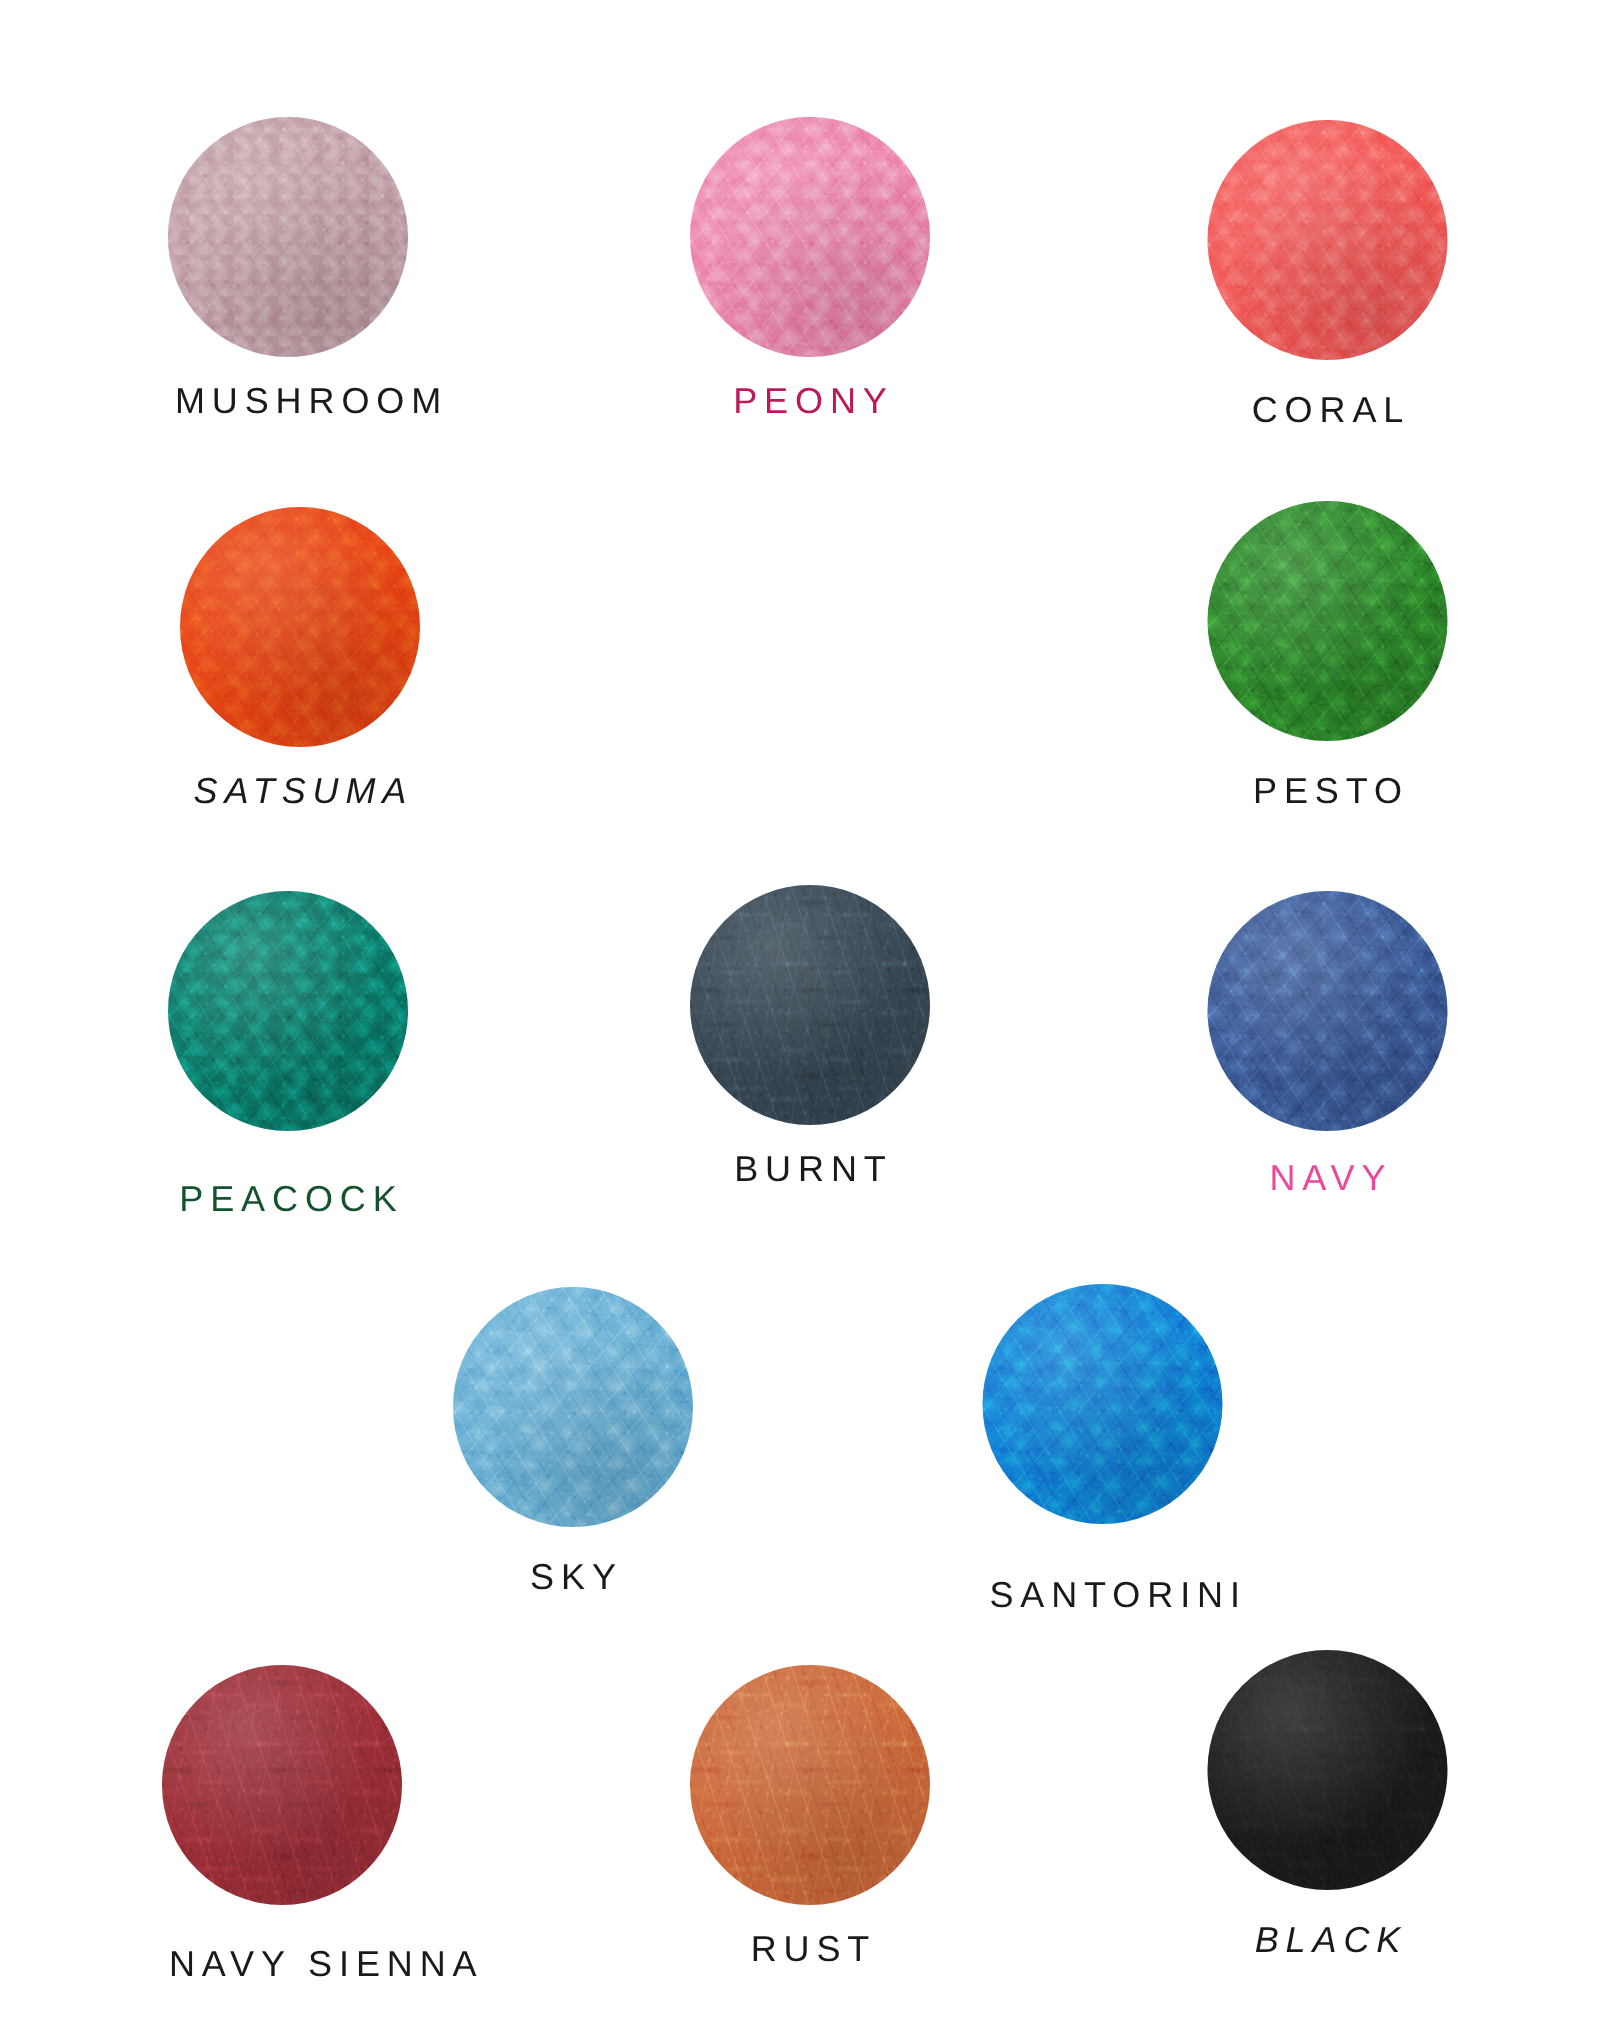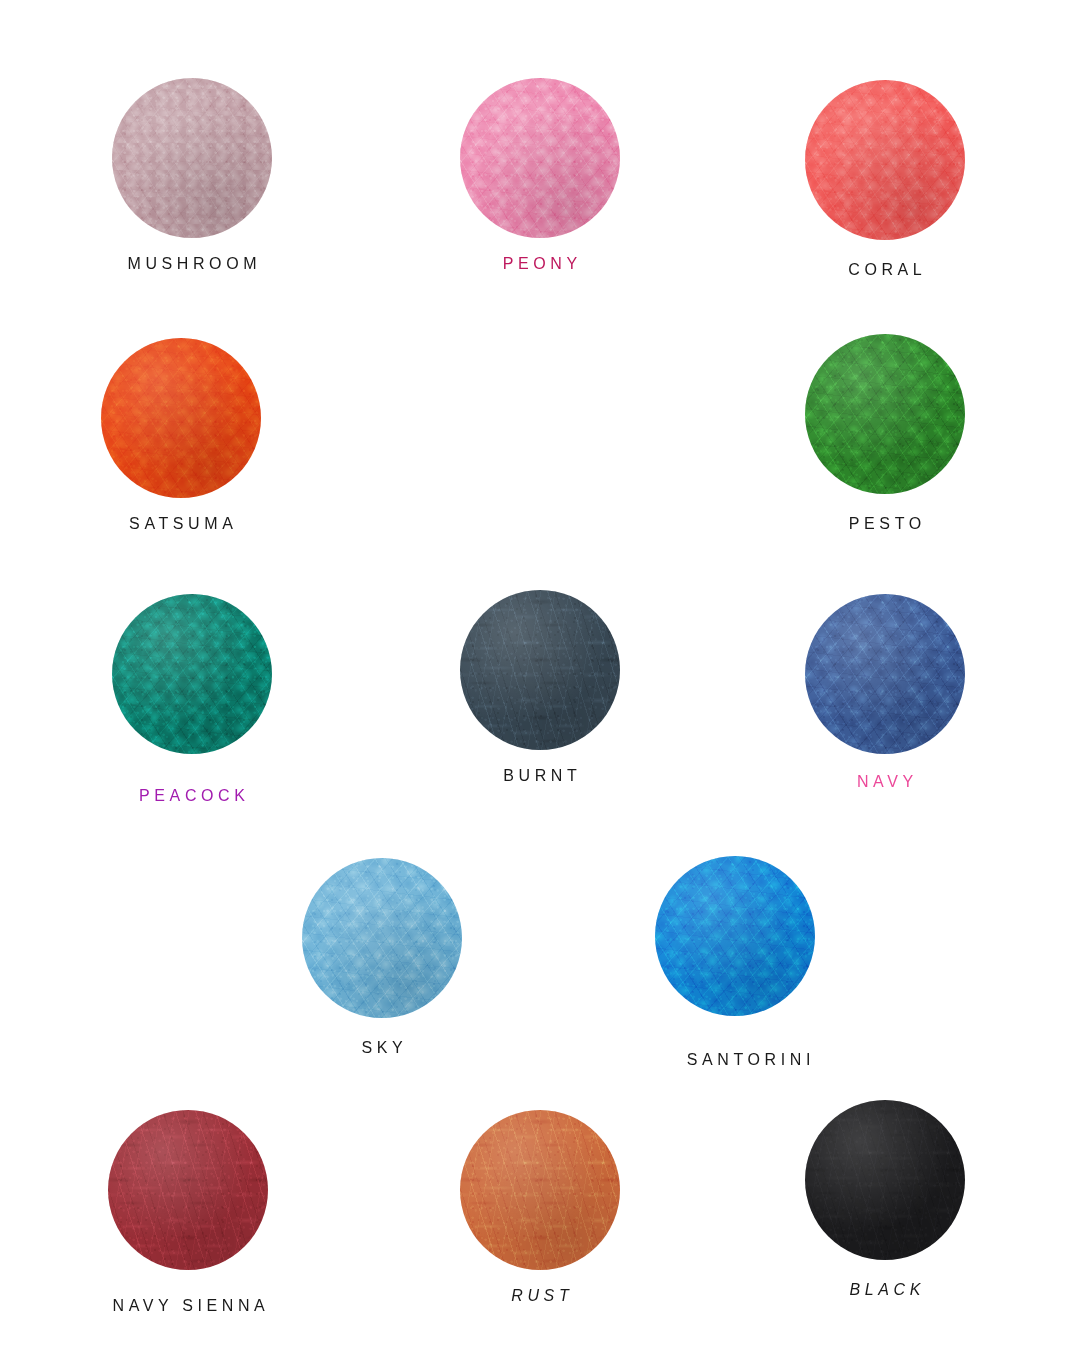--- a/index.html
+++ b/index.html
@@ -145,21 +145,21 @@
   
   .texture-fine .grain { background-size: 30px 27px; opacity: .75; }
   .texture-fine .grain-b { opacity: .55; }
 
   
   .texture-bold .grain { background-size: 58px 52px; opacity: 1; }
   .texture-bold .grain-b { opacity: .95; }
 
   .swatch-label {
     margin-top: 18px;
-    font-size: 16px;
+    font-size: 24px;
     line-height: 1;
     letter-spacing: 4.6px;
     text-indent: 4.6px;
     color: #1a1a1a;
     font-weight: 300;
     white-space: nowrap;
   }
 </style>
 </head>
 <body style="background: rgb(255, 255, 255);">
@@ -185,21 +185,21 @@
     </div>
     <div class="swatch" style="left: 805px; top: 80px;">
       <div class="swatch-disc texture-pebble" style="background-color: rgb(244, 97, 95);">
         <div class="grain"></div>
         <div class="grain-b"></div>
         <div class="grain-c"></div>
         <div class="shade"></div>
       </div>
       <div class="swatch-label" style="margin-top: 22px; color: rgb(26, 26, 26);">CORAL</div>
     </div>
-    <div class="swatch" style="left: 101px; top: 338px;">
+    <div class="swatch" style="left: 120px; top: 338px; font-style: italic;">
       <div class="swatch-disc texture-pebble" style="background-color: rgb(234, 74, 22);">
         <div class="grain"></div>
         <div class="grain-b"></div>
         <div class="grain-c"></div>
         <div class="shade"></div>
       </div>
       <div class="swatch-label" style="margin-top: 18px; color: rgb(26, 26, 26);">SATSUMA</div>
     </div>
     <div class="swatch" style="left: 805px; top: 334px;">
       <div class="swatch-disc texture-bold" style="background-color: rgb(47, 139, 44);">
@@ -210,21 +210,21 @@
       </div>
       <div class="swatch-label" style="margin-top: 22px; color: rgb(26, 26, 26);">PESTO</div>
     </div>
     <div class="swatch" style="left: 112px; top: 594px;">
       <div class="swatch-disc texture-pebble" style="background-color: rgb(12, 131, 114);">
         <div class="grain"></div>
         <div class="grain-b"></div>
         <div class="grain-c"></div>
         <div class="shade"></div>
       </div>
-      <div class="swatch-label" style="margin-top: 34px; color: #a21caf; text-align: center;">PEACOCK</div>
+      <div class="swatch-label" style="margin-top: 34px; color: #14532d; text-align: center;">PEACOCK</div>
     </div>
     <div class="swatch" style="left: 460px; top: 590px;">
       <div class="swatch-disc texture-streak" style="background-color: rgb(56, 72, 84);">
         <div class="grain"></div>
         <div class="grain-b"></div>
         <div class="grain-c"></div>
         <div class="shade"></div>
       </div>
       <div class="swatch-label" style="margin-top: 18px; color: rgb(26, 26, 26);">BURNT</div>
     </div>
@@ -264,21 +264,21 @@
       </div>
       <div class="swatch-label" style="margin-top: 28px; color: rgb(26, 26, 26);">NAVY SIENNA</div>
     </div>
     <div class="swatch" style="left: 460px; top: 1110px;">
       <div class="swatch-disc texture-streak" style="background-color: rgb(205, 106, 60);">
         <div class="grain"></div>
         <div class="grain-b"></div>
         <div class="grain-c"></div>
         <div class="shade"></div>
       </div>
-      <div class="swatch-label" style="margin-top: 18px; color: rgb(26, 26, 26); font-style: italic;">RUST</div>
+      <div class="swatch-label" style="margin-top: 18px; color: rgb(26, 26, 26);">RUST</div>
     </div>
     <div class="swatch" style="left: 805px; top: 1100px; font-style: italic;">
       <div class="swatch-disc texture-streak" style="background-color: rgb(28, 28, 30);">
         <div class="grain"></div>
         <div class="grain-b"></div>
         <div class="grain-c"></div>
         <div class="shade"></div>
       </div>
       <div class="swatch-label" style="margin-top: 22px; color: rgb(26, 26, 26);">BLACK</div>
     </div>

